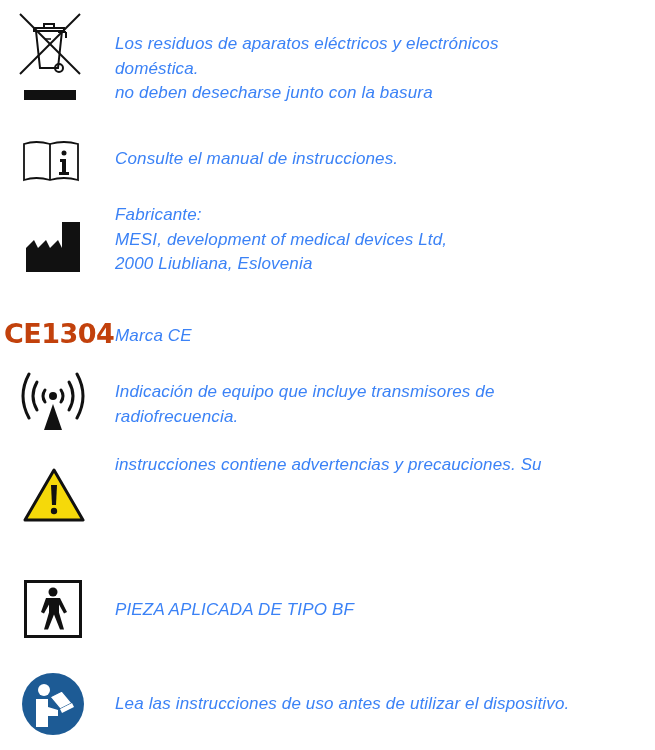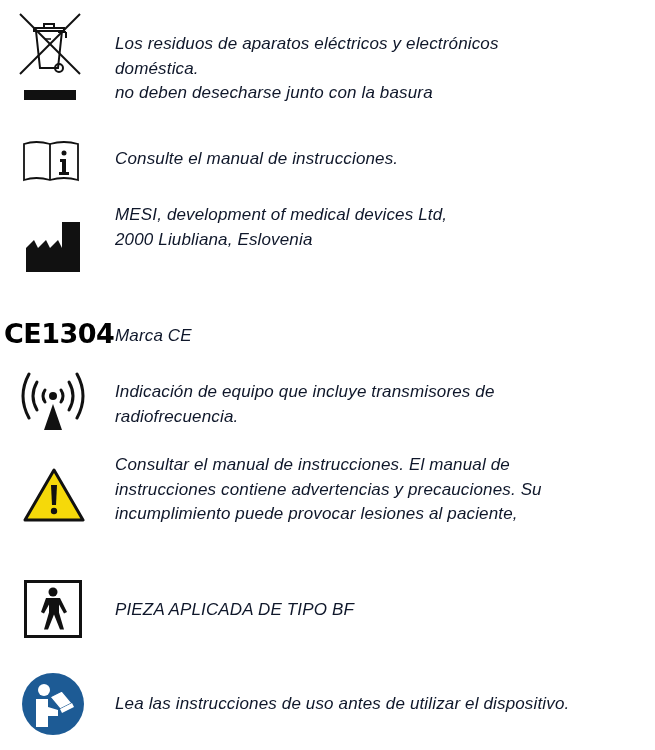--- a/index.html
+++ b/index.html
@@ -6,27 +6,27 @@
   body {
     width: 655px; height: 750px; position: relative; overflow: hidden;
     font-family: "Liberation Sans", "DejaVu Sans", sans-serif;
     color: #1a1a1a;
   }
   .row { position: absolute; left: 0; width: 655px; }
   .icon { position: absolute; }
   .text {
     position: absolute; left: 115px;
     font-style: italic; font-size: 17px; line-height: 24.5px;
-    letter-spacing: 0.15px; color: #0f172a; white-space: nowrap;
+    letter-spacing: 0.15px; color: #3b82f6; white-space: nowrap;
   }
   .text span { display: block; }
   .ce-mark {
     position: absolute; left: 4px; top: 318px;
     font-family: "DejaVu Sans", sans-serif; font-size: 27px; font-weight: bold;
-    letter-spacing: -0.5px; color: #000000;
+    letter-spacing: -0.5px; color: #c2410c;
   }
 </style>
 </head>
 <body>
 
 <div class="row">
   <svg class="icon" style="left:18px;top:12px" width="66" height="90" viewBox="0 0 66 90">
     <g fill="none" stroke="#111" stroke-width="2">
       <line x1="2" y1="2" x2="62" y2="62"></line>
       <line x1="62" y1="2" x2="2" y2="62"></line>
@@ -57,20 +57,21 @@
   <div class="text" style="top:147px">
     <span>Consulte el manual de instrucciones.</span>
   </div>
 </div>
 
 <div class="row">
   <svg class="icon" style="left:26px;top:222px" width="54" height="50" viewBox="0 0 54 50">
     <path d="M0 50 V26 L8 18 L12 26 L20 18 L24 26 L32 18 L36 26 V0 H54 V50 Z" fill="#111"></path>
   </svg>
   <div class="text" style="top:203px">
+    <span>Fabricante:</span>
     <span>MESI, development of medical devices Ltd,</span>
     <span>2000 Liubliana, Eslovenia</span>
   </div>
 </div>
 
 <div class="row">
   <div class="ce-mark">CE1304</div>
   <div class="text" style="top:324px">
     <span>Marca CE</span>
   </div>
@@ -95,23 +96,21 @@
   </div>
 </div>
 
 <div class="row">
   <svg class="icon" style="left:22px;top:467px" width="64" height="56" viewBox="0 0 64 56">
     <path d="M32 3 L61 53 H3 Z" fill="#f5d90a" stroke="#111" stroke-width="3" stroke-linejoin="round"></path>
     <path d="M29 18 h6 l-1 20 h-4 z" fill="#111"></path>
     <circle cx="32" cy="44" r="3.2" fill="#111"></circle>
   </svg>
   <div class="text" style="top:453px">
-    <span>Consultar el manual de instrucciones. El manual de</span>
     <span>instrucciones contiene advertencias y precauciones. Su</span>
-    <span>incumplimiento puede provocar lesiones al paciente,</span>
   </div>
 </div>
 
 <div class="row">
   <svg class="icon" style="left:24px;top:580px" width="58" height="58" viewBox="0 0 58 58">
     <rect x="1.5" y="1.5" width="55" height="55" fill="#fff" stroke="#111" stroke-width="3"></rect>
     <circle cx="29" cy="12" r="4.5" fill="#111"></circle>
     <path d="M22 18 h14 l7 14 -3 1.5 -5 -9 v8 l5 17 h-4 l-6 -15 -6 15 h-4 l5 -17 v-8 l-5 9 -3 -1.5 z" fill="#111"></path>
   </svg>
   <div class="text" style="top:598px">

